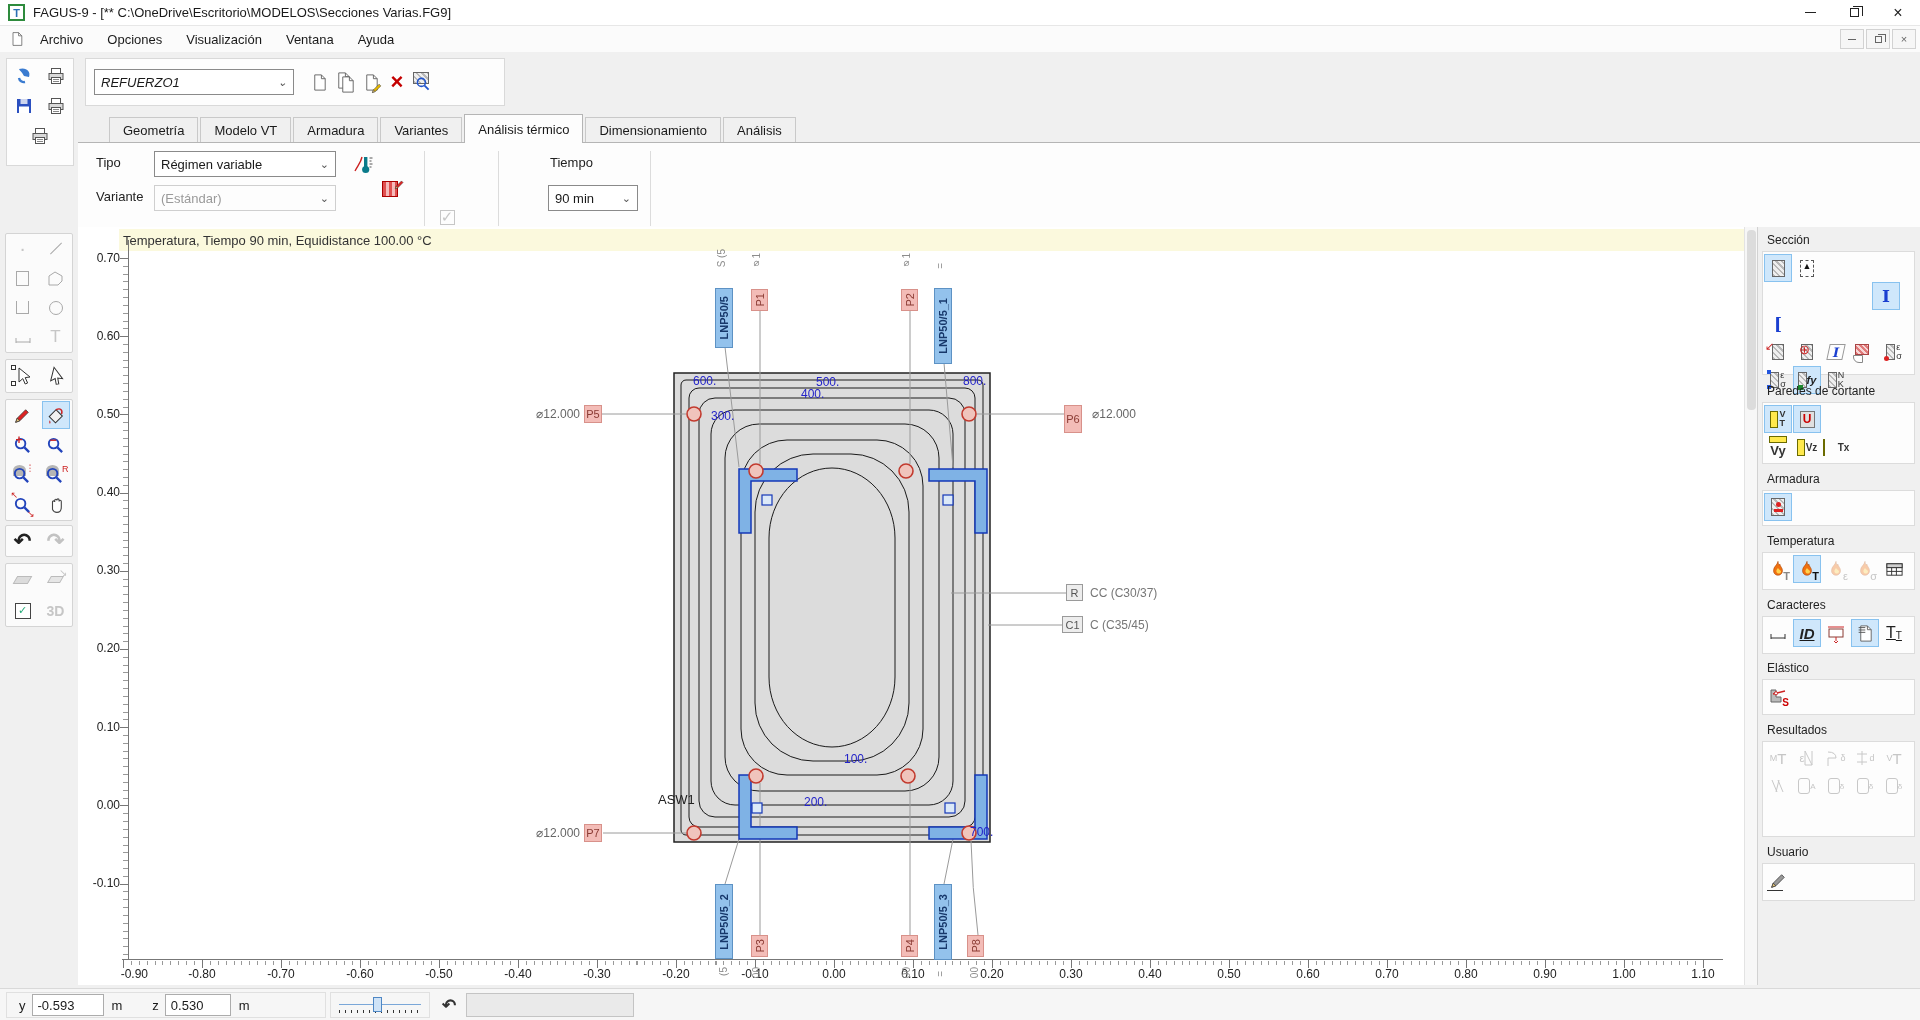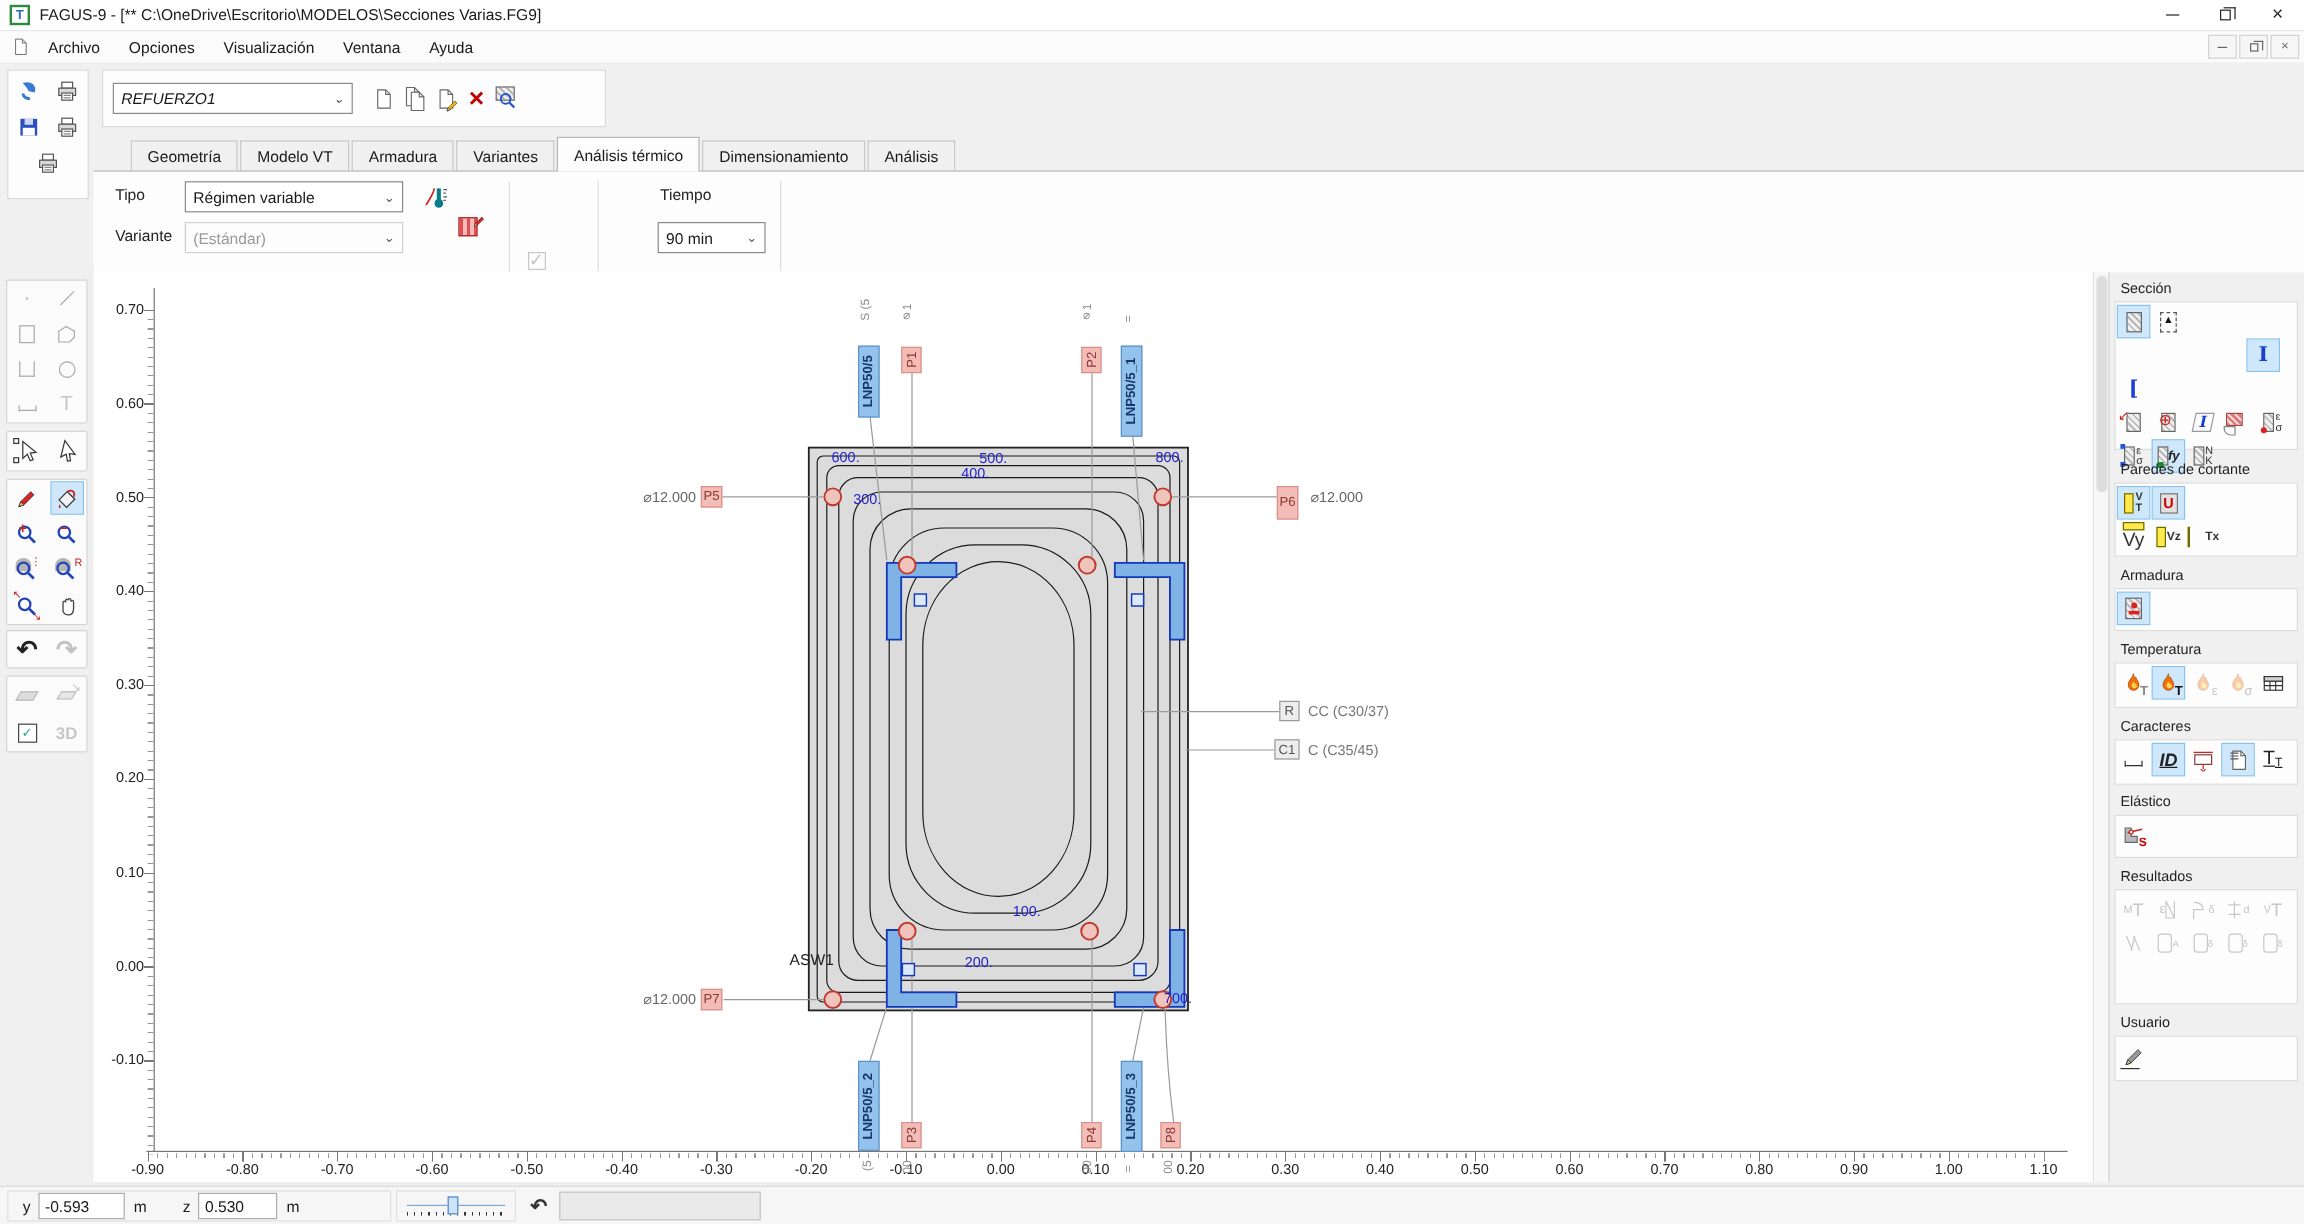--- a/index.html
+++ b/index.html
@@ -499,39 +499,42 @@
           <span>✓</span>
         </span>
       </span>
     <span class="ic dis" style="font-weight:bold; font-size:14px;">
         <span>3D</span>
       </span>
   </div>
 </div>
 
 <div class="abs" id="canvas">
+  <div class="abs" id="canvas-header">
+    <span>Temperatura, Tiempo 90 min, Equidistance 100.00 °C</span>
+  </div>
 
   <div class="abs" style="left:50px; top:13px; width:1px; height:720px; background:#777;"></div>
   <div class="abs tick-y-minor" style="left:45px; top:31px; width:5px; height:704px;"></div>
   <div class="abs tick-y-major" style="left:42px; top:31px; width:8px; height:630px;"></div>
   <div class="abs" style="left:44px; top:732px; width:1601px; height:1px; background:#777;"></div>
   <div class="abs tick-x-minor" style="left:45px; top:734px; width:1581px; height:4px;"></div>
   <div class="abs tick-x-major" style="left:45px; top:733px; width:1581px; height:8px;"></div>
 
   <span class="ylab" style="left:2px; top:24px;">0.70</span>
   <span class="ylab" style="left:2px; top:102px;">0.60</span>
   <span class="ylab" style="left:2px; top:180px;">0.50</span>
   <span class="ylab" style="left:2px; top:258px;">0.40</span>
   <span class="ylab" style="left:2px; top:336px;">0.30</span>
   <span class="ylab" style="left:2px; top:414px;">0.20</span>
   <span class="ylab" style="left:2px; top:493px;">0.10</span>
   <span class="ylab" style="left:2px; top:571px;">0.00</span>
   <span class="ylab" style="left:2px; top:649px;">-0.10</span>
 
-  <span class="xlab" style="left:20px; top:740px;">-0.90</span>
+  <span class="xlab" style="left:20px; top:740px;text-align:right;">-0.90</span>
   <span class="xlab" style="left:99px; top:740px;">-0.80</span>
   <span class="xlab" style="left:178px; top:740px;">-0.70</span>
   <span class="xlab" style="left:257px; top:740px;">-0.60</span>
   <span class="xlab" style="left:336px; top:740px;">-0.50</span>
   <span class="xlab" style="left:415px; top:740px;">-0.40</span>
   <span class="xlab" style="left:494px; top:740px;">-0.30</span>
   <span class="xlab" style="left:573px; top:740px;">-0.20</span>
   <span class="xlab" style="left:652px; top:740px;">-0.10</span>
   <span class="xlab" style="left:731px; top:740px;">0.00</span>
   <span class="xlab" style="left:810px; top:740px;">0.10</span>
@@ -742,21 +745,21 @@
       </span>
     <span class="ic hl">
         <span style="width:15px;height:17px;border:1px solid #777;background:#e0e0e0;display:flex;align-items:center;justify-content:center;color:#c00;font-weight:bold;font-size:12px;">
           <span>U</span>
         </span>
       </span>
     <span class="ic" style="width:86px;"></span>
     <span class="ic">
         <span style="display:flex;flex-direction:column;align-items:center;">
           <span class="ybar" style="width:18px;height:7px;"></span>
-          <span style="font-size:16px;font-weight:normal;color:#333;">Vy</span>
+          <span style="font-size:13px;font-weight:bold;color:#333;">Vy</span>
         </span>
       </span>
     <span class="ic">
         <span class="ybar" style="width:8px;height:17px;"></span>
         <span style="font-size:10px;font-weight:bold;color:#333;margin-left:1px;">Vz</span>
       </span>
     <span class="ic">
         <span class="ybar" style="width:8px;height:17px;"></span>
         <span style="font-size:10px;font-weight:bold;color:#333;margin-left:13px;">Tx</span>
       </span>

